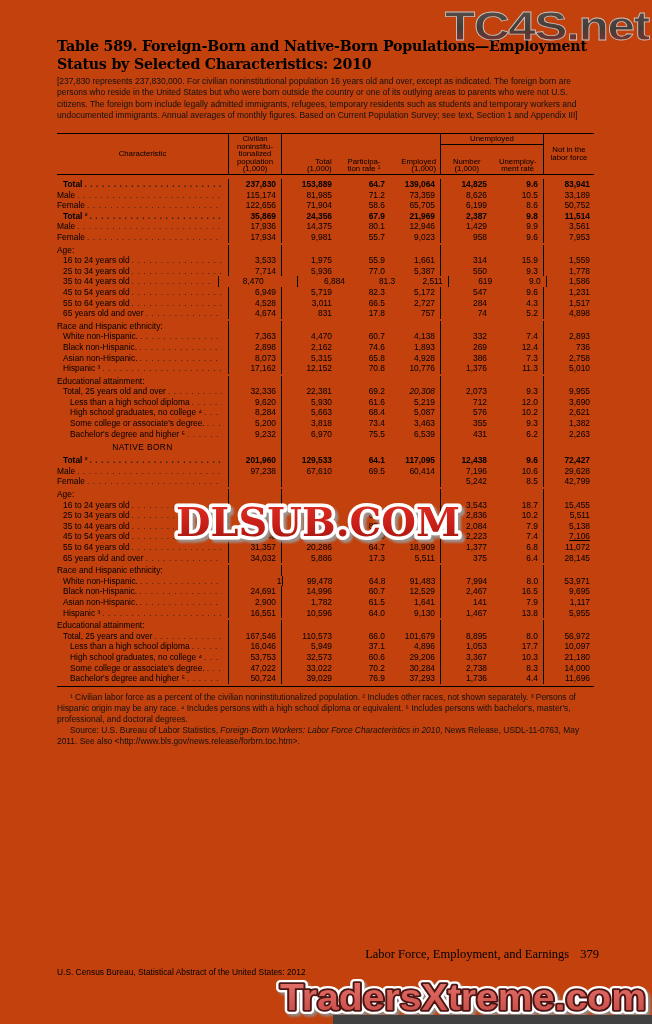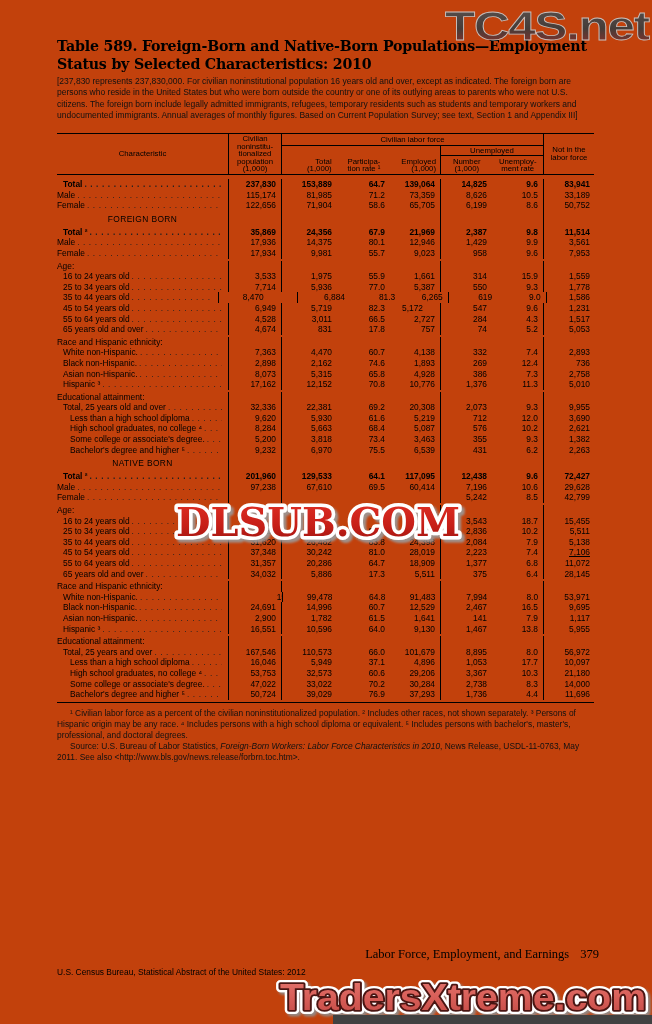--- a/index.html
+++ b/index.html
@@ -83,21 +83,20 @@
   <div class="main">
     <div class="tbl">
       <div class="thead">
         <div class="th-char">Characteristic</div>
         <div class="th-pop">Civilian
 noninstitu-
 tionalized
 population
 (1,000)</div>
         <div class="th-clf">
-          <div class="th-clf-label">Civilian labor force</div>
           <div class="th-clf-body">
             <div class="th-total">Total
 (1,000)</div>
             <div class="th-part">Participa-
 tion rate ¹</div>
             <div class="th-emp">Employed
 (1,000)</div>
             <div class="th-unemp">
               <div class="th-unemp-label">Unemployed</div>
               <div class="th-unemp-body">
@@ -145,32 +144,20 @@
               <span class="dots"></span>
             </div>
             <div class="vcell bl" style="width: 53px;">122,656</div>
             <div class="vcell bl" style="width: 56px;">71,904</div>
             <div class="vcell" style="width: 53px;">58.6</div>
             <div class="vcell" style="width: 50px;">65,705</div>
             <div class="vcell bl" style="width: 52px;">6,199</div>
             <div class="vcell" style="width: 51px;">8.6</div>
             <div class="vcell bl" style="width: 51px; padding-right: 4px;">50,752</div>
           </div>
-          <div class="tb-row section-row">
-            <div class="lblcell" style="width: 171px;">
-              <span class="section-label" style="width: 100%;">FOREIGN BORN</span>
-            </div>
-            <div class="vcell bl" style="width: 53px;"></div>
-            <div class="vcell bl" style="width: 56px;"></div>
-            <div class="vcell" style="width: 53px;"></div>
-            <div class="vcell" style="width: 50px;"></div>
-            <div class="vcell bl" style="width: 52px;"></div>
-            <div class="vcell" style="width: 51px;"></div>
-            <div class="vcell bl" style="width: 51px; padding-right: 4px;"></div>
-          </div>
           <div class="tb-row bold">
             <div class="lblcell" style="width: 171px;">
               <span style="padding-left: 6px;">Total ²</span>
               <span class="dots"></span>
             </div>
             <div class="vcell bl" style="width: 53px;">35,869</div>
             <div class="vcell bl" style="width: 56px;">24,356</div>
             <div class="vcell" style="width: 53px;">67.9</div>
             <div class="vcell" style="width: 50px;">21,969</div>
             <div class="vcell bl" style="width: 52px;">2,387</div>
@@ -242,34 +229,34 @@
             <div class="vcell bl" style="width: 51px; padding-right: 4px;">1,778</div>
           </div>
           <div class="tb-row">
             <div class="lblcell" style="width: 171px;">
               <span style="padding-left: 6px;">35 to 44 years old</span>
               <span class="dots"></span>
             </div>
             <div class="vcell bl" style="width: 53px;">8,470</div>
             <div class="vcell bl" style="width: 56px; margin-left: 28px;">6,884</div>
             <div class="vcell" style="width: 53px;">81.3</div>
-            <div class="vcell" style="width: 50px;">6,265</div>
+            <div class="vcell" style="width: 50px;">2,511</div>
             <div class="vcell bl" style="width: 52px;">619</div>
             <div class="vcell" style="width: 51px;">9.0</div>
             <div class="vcell bl" style="width: 51px; padding-right: 4px;">1,586</div>
           </div>
           <div class="tb-row">
             <div class="lblcell" style="width: 171px;">
               <span style="padding-left: 6px;">45 to 54 years old</span>
               <span class="dots"></span>
             </div>
             <div class="vcell bl" style="width: 53px;">6,949</div>
             <div class="vcell bl" style="width: 56px;">5,719</div>
             <div class="vcell" style="width: 53px;">82.3</div>
-            <div class="vcell" style="width: 50px; text-align: center;">5,172</div>
+            <div class="vcell" style="width: 50px;">5,172</div>
             <div class="vcell bl" style="width: 52px;">547</div>
             <div class="vcell" style="width: 51px;">9.6</div>
             <div class="vcell bl" style="width: 51px; padding-right: 4px;">1,231</div>
           </div>
           <div class="tb-row">
             <div class="lblcell" style="width: 171px;">
               <span style="padding-left: 6px;">55 to 64 years old</span>
               <span class="dots"></span>
             </div>
             <div class="vcell bl" style="width: 53px;">4,528</div>
@@ -284,21 +271,21 @@
             <div class="lblcell" style="width: 171px;">
               <span style="padding-left: 6px;">65 years old and over</span>
               <span class="dots"></span>
             </div>
             <div class="vcell bl" style="width: 53px;">4,674</div>
             <div class="vcell bl" style="width: 56px;">831</div>
             <div class="vcell" style="width: 53px;">17.8</div>
             <div class="vcell" style="width: 50px;">757</div>
             <div class="vcell bl" style="width: 52px;">74</div>
             <div class="vcell" style="width: 51px;">5.2</div>
-            <div class="vcell bl" style="width: 51px; padding-right: 4px;">5,053</div>
+            <div class="vcell bl" style="width: 51px; padding-right: 4px;">4,898</div>
           </div>
           <div class="tb-row subhead-row">
             <div class="lblcell" style="width: 171px;">
               <span style="padding-left: 0px;">Race and Hispanic ethnicity:</span>
             </div>
             <div class="vcell bl" style="width: 53px;"></div>
             <div class="vcell bl" style="width: 56px;"></div>
             <div class="vcell" style="width: 53px;"></div>
             <div class="vcell" style="width: 50px;"></div>
             <div class="vcell bl" style="width: 52px;"></div>
@@ -370,21 +357,21 @@
             <div class="vcell bl" style="width: 51px; padding-right: 4px;"></div>
           </div>
           <div class="tb-row">
             <div class="lblcell" style="width: 171px;">
               <span style="padding-left: 6px;">Total, 25 years old and over</span>
               <span class="dots"></span>
             </div>
             <div class="vcell bl" style="width: 53px;">32,336</div>
             <div class="vcell bl" style="width: 56px;">22,381</div>
             <div class="vcell" style="width: 53px;">69.2</div>
-            <div class="vcell" style="width: 50px;">20,308</div>
+            <div class="vcell" style="width: 50px; font-style: italic;">20,308</div>
             <div class="vcell bl" style="width: 52px;">2,073</div>
             <div class="vcell" style="width: 51px;">9.3</div>
             <div class="vcell bl" style="width: 51px; padding-right: 4px;">9,955</div>
           </div>
           <div class="tb-row">
             <div class="lblcell" style="width: 171px;">
               <span style="padding-left: 13px;">Less than a high school diploma</span>
               <span class="dots"></span>
             </div>
             <div class="vcell bl" style="width: 53px;">9,620</div>

